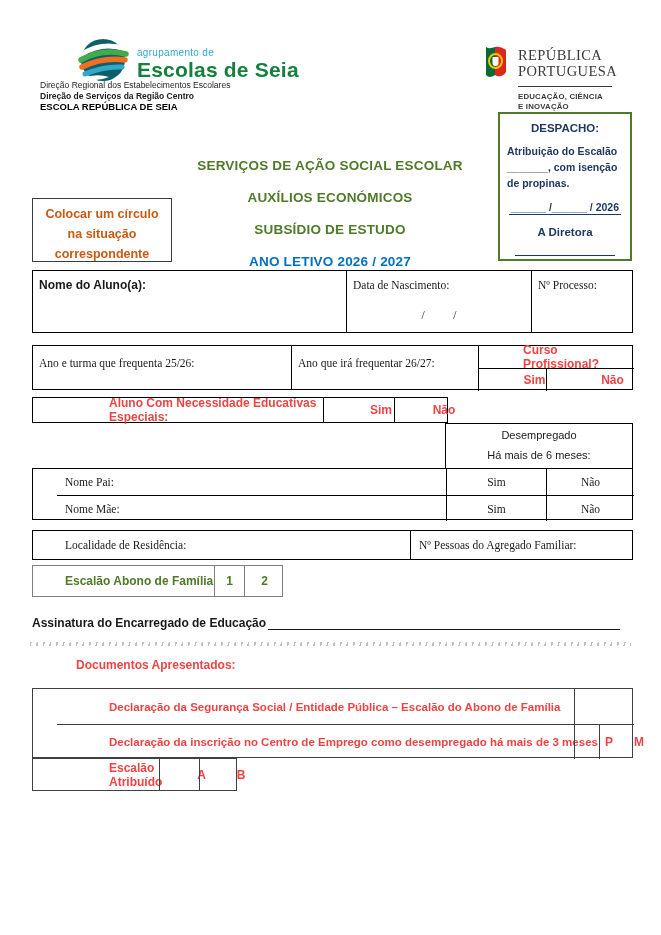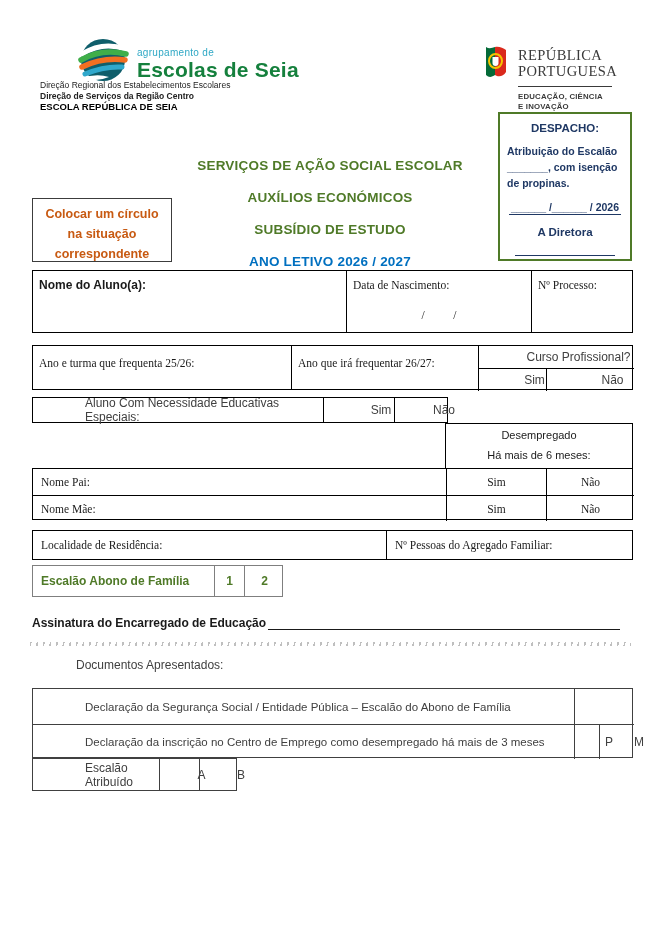--- a/index.html
+++ b/index.html
@@ -39,25 +39,25 @@
   
   .tblk{border:1.6px solid #000;}
   .tdkgray{border:1.6px solid #404040;}
   .tgray{border:1.6px solid #7f7f7f;}
   .vlin{border-left:1.3px solid #000;}
   .vlin-g{border-left:1.3px solid #7f7f7f;}
   .vlin-d{border-left:1.3px solid #404040;}
   .hlin{border-top:1.3px solid #000;}
   .hlin-d{border-top:1.3px solid #404040;}
   .cell{position:absolute;box-sizing:border-box;}
-  .vmid{display:flex;align-items:center;}
+  .vmid{display:flex;align-items:center;margin-left:24px;}
   .ctr{display:flex;align-items:center;justify-content:center;}
   .lbl{font-size:11.5px;font-family:Liberation Serif, serif;}
   .lblb{font-size:12px;font-weight:bold;}
-  .navy{color:#404040;font-weight:normal;padding-left:44px;}
+  .navy{color:#ef4444;font-weight:bold;padding-left:44px;}
   .green{color:#4F7A28;font-weight:bold;}
   .orange{color:#C85A12;font-weight:bold;}
 
   .sig-row{display:flex;align-items:flex-end;}
   .sig-label{font-size:12px;font-weight:bold;white-space:nowrap;}
   .sig-line{flex:1;border-bottom:1.3px solid #1a1a1a;height:13px;margin-left:2px;}
 
   .cutline{background:repeating-linear-gradient(100deg,#bfbfbf 0 1.6px,transparent 1.6px 6.5px);}
 
   .sase-box{border:1.4px solid #9a9a9a;}

